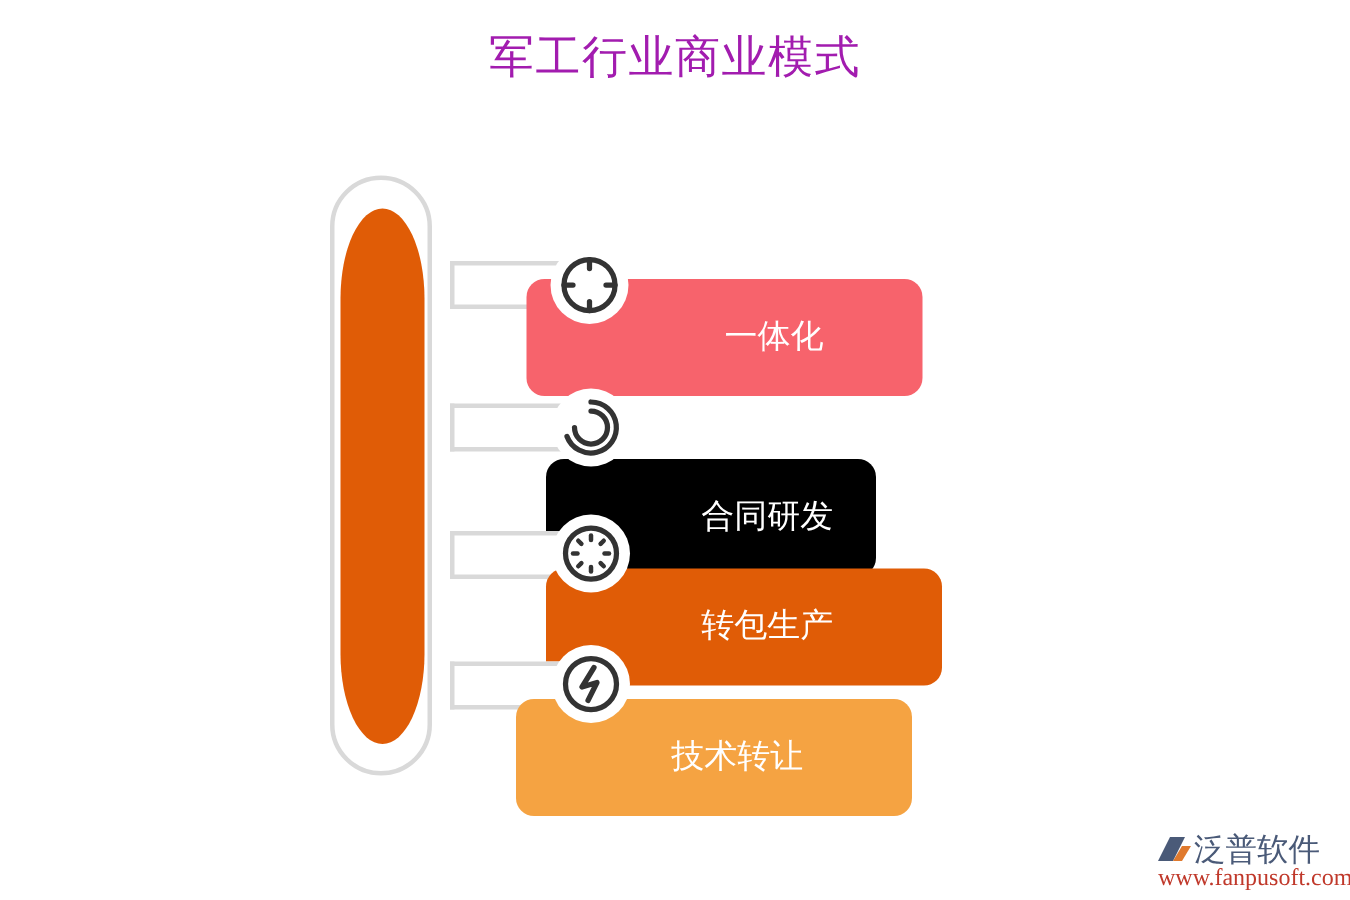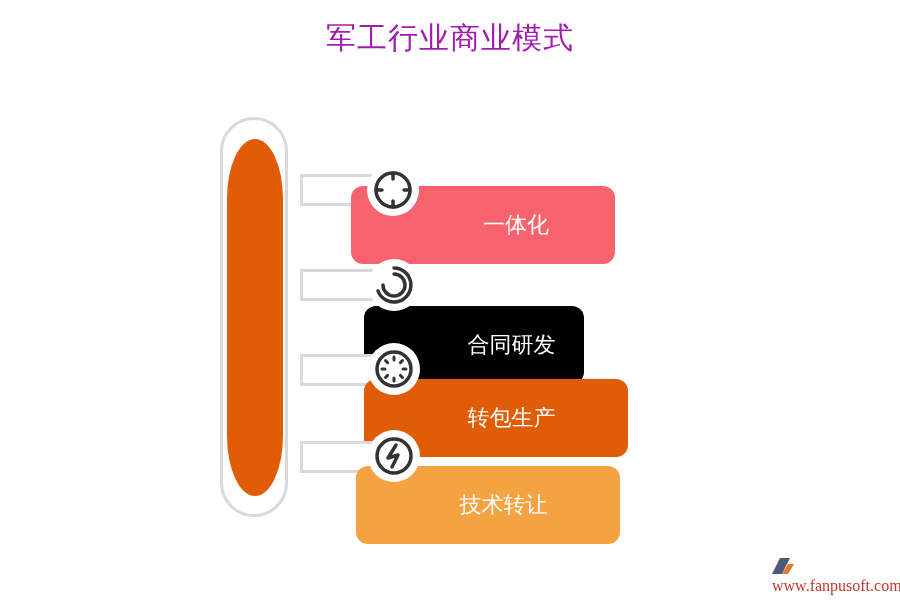--- a/index.html
+++ b/index.html
@@ -64,29 +64,30 @@
       <line x1="31" y1="22" x2="34" y2="22"></line>
       <line x1="13.5" y1="13.5" x2="15.6" y2="15.6"></line>
       <line x1="28.4" y1="28.4" x2="30.5" y2="30.5"></line>
       <line x1="13.5" y1="30.5" x2="15.6" y2="28.4"></line>
       <line x1="28.4" y1="15.6" x2="30.5" y2="13.5"></line>
     </g>
   </svg>
 </div>
 
 <div class="connector" style="top:441px"></div>
-<div class="card" style="left:356px; top:418px; width:264px; background:#f5a342">
+<div class="card" style="left:344px; top:418px; width:264px; background:#f5a342">
   <div class="card-label" style="left:70px; width:155px">技术转让</div>
 </div>
 <div class="icon-badge" style="left:368px; top:430px">
   <svg width="44" height="44" viewBox="0 0 44 44">
     <circle cx="22" cy="22" r="17" fill="none" stroke="#333" stroke-width="3.5"></circle>
     <path d="M24 11 L16 24 L26 21 L20 33" fill="none" stroke="#333" stroke-width="3.5" stroke-linecap="round" stroke-linejoin="round"></path>
   </svg>
 </div>
 
 <div class="logo">
   <svg width="28" height="24" viewBox="0 0 28 24" style="position:absolute;left:0;top:2px">
     <path d="M4 20 L12 4 L22 4 L14 20 Z" fill="#4a5a78"></path>
     <path d="M14 20 L20 10 L26 10 L20 20 Z" fill="#e07a2e"></path>
   </svg>
+  <div class="logo-text">泛普软件</div>
   <div class="logo-url">www.fanpusoft.com</div>
 </div>
 
 </body></html>

